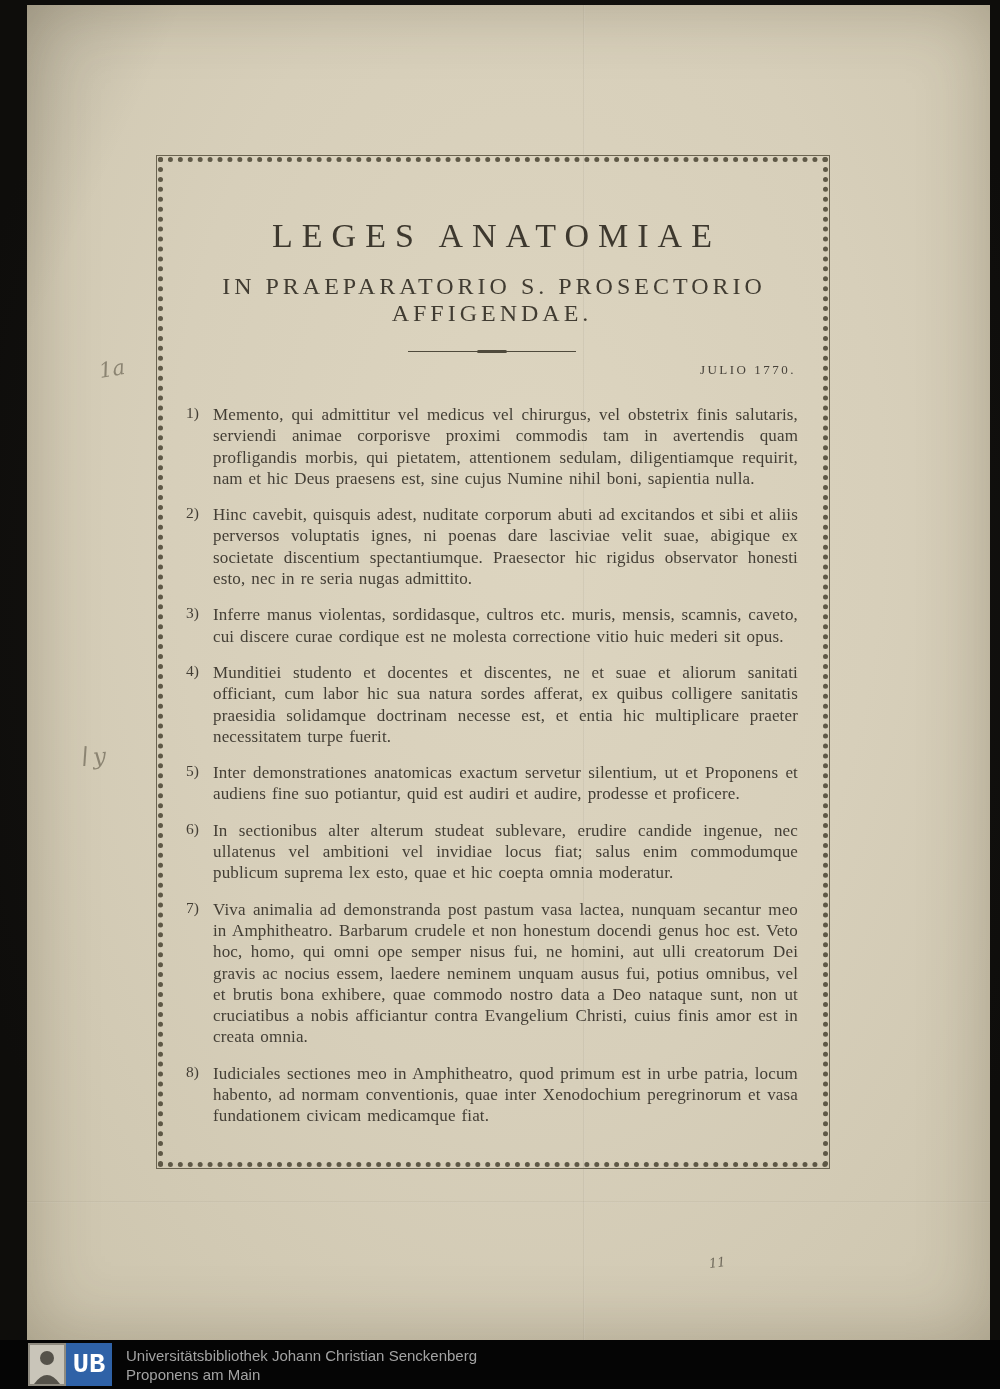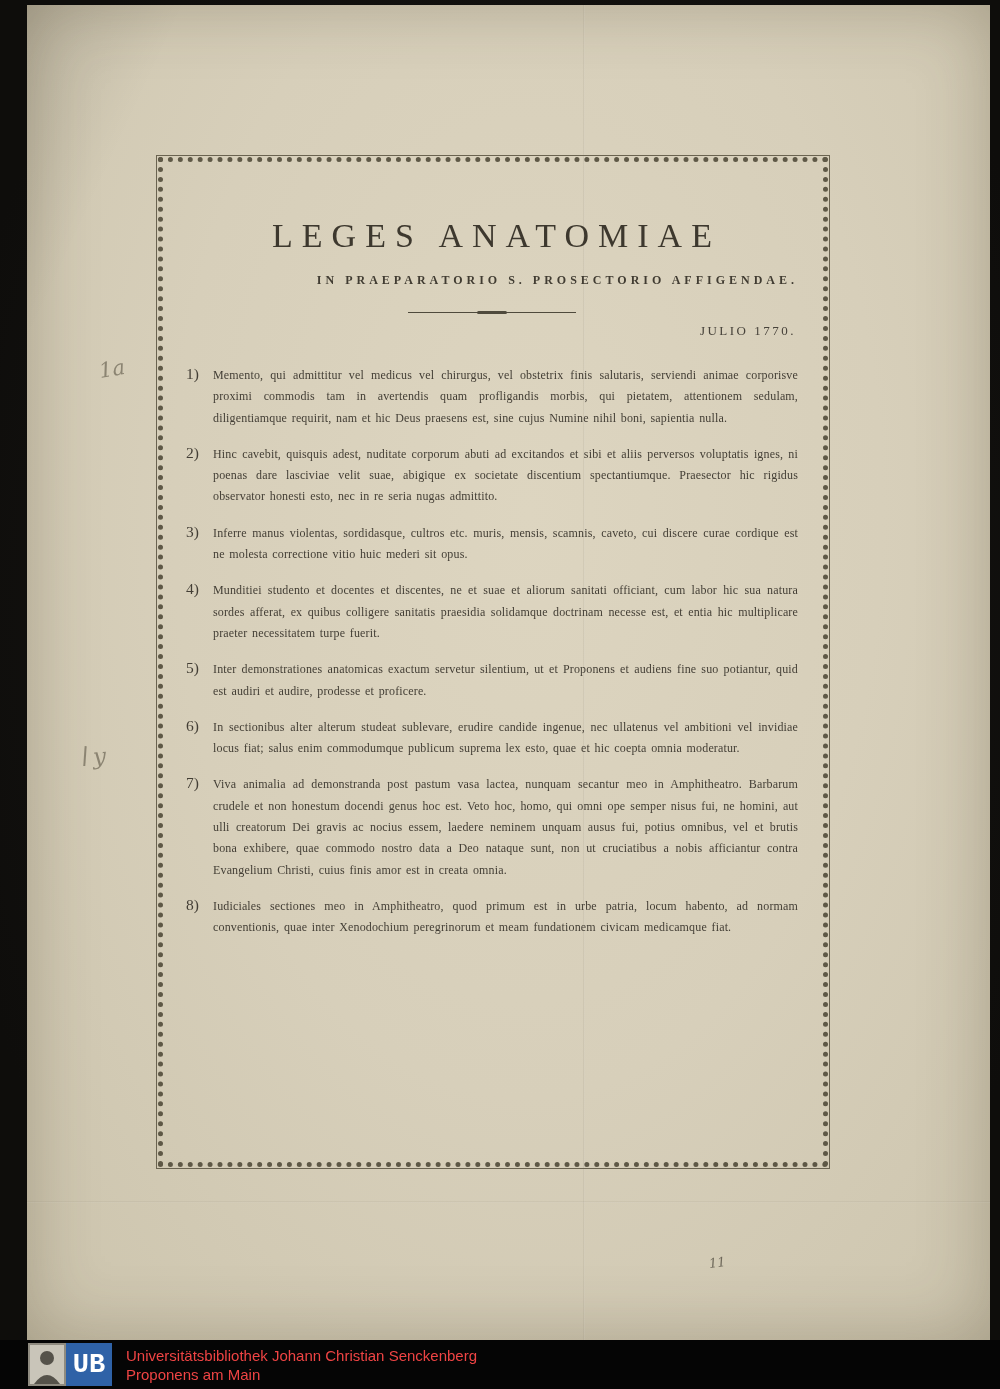--- a/index.html
+++ b/index.html
@@ -30,39 +30,39 @@
   .frame-outer { position: absolute; inset: 0; border: 1px solid #6a6350; }
   .frame-dots  { position: absolute; inset: 2px; border: 5px dotted #5e5846; }
 
   .content { position: absolute; inset: 0; padding: 62px 32px 20px 30px; box-sizing: border-box; }
 
   .title {
     margin: 0; text-align: center; font-weight: normal;
     font-size: 34px; letter-spacing: 9px; text-indent: 9px; color: #3d382e;
   }
   .subtitle {
-    margin: 18px 0 0; text-align: right; font-weight: bold;
-    font-size: 12px; letter-spacing: 4px; text-indent: 4px; color: #413c32;
+    margin: 18px 0 0; text-align: center; font-weight: normal;
+    font-size: 24px; letter-spacing: 4px; text-indent: 4px; color: #413c32;
   }
   .divider { width: 168px; height: 1px; background: #4f4a3c; margin: 24px auto 0; position: relative; }
   .divider::after {
     content: ""; position: absolute; left: 50%; top: -1px; width: 30px; height: 3px;
     background: #4f4a3c; transform: translateX(-50%); border-radius: 2px;
   }
   .date {
     text-align: right; font-size: 13px; letter-spacing: 2.5px;
     color: #47423a; margin: 10px 2px 0 0;
   }
 
   .paras { margin-top: 26px; }
   .para { display: flex; margin: 0 0 15px; }
   .para-num { flex: 0 0 27px; font-size: 15.5px; color: #433e35; }
   .para-text {
     flex: 1; margin: 0; text-align: justify;
-    font-size: 12px; line-height: 21.3px; color: #433e35;
+    font-size: 17px; line-height: 21.3px; color: #433e35;
     word-spacing: 1.5px; letter-spacing: 0.15px;
   }
 
   
   .note { position: absolute; font-family: "DejaVu Serif", serif; font-style: italic; color: #8b8472; }
   .note-1 { left: 72px;  top: 352px;  font-size: 21px; transform: rotate(-9deg); }
   .note-2 { left: 66px;  top: 738px;  font-size: 23px; transform: rotate(-4deg); }
   .note-3 { left: 682px; top: 1250px; font-size: 13px; color: #6f695b; transform: rotate(-7deg); }
   .note-2::before { content: ""; position: absolute; left: -9px; top: 2px; width: 1.5px; height: 20px;
     background: #8b8472; transform: rotate(8deg); }
@@ -73,21 +73,21 @@
     background: #050505; display: flex; align-items: center;
   }
   .portrait { width: 38px; height: 43px; margin-left: 28px; flex: 0 0 auto; }
   .ub-box {
     width: 46px; height: 43px; background: #2f62a7; color: #ffffff;
     display: flex; align-items: center; justify-content: center;
     font-family: Liberation Mono, monospace; font-weight: bold; font-size: 27px;
     flex: 0 0 auto;
   }
   .footer-text {
-    margin-left: 14px; color: #ef4444;
+    margin-left: 14px; color: #a3a3a3;
     font-family: "Liberation Sans", sans-serif; font-size: 15px; line-height: 19px;
   }
 </style>
 </head>
 <body>
 
 <div class="stage">
 
   <div class="paper">
     <div class="crease-v"></div>
@@ -127,21 +127,21 @@
           <div class="para">
             <span class="para-num">6)</span>
             <p class="para-text">In sectionibus alter alterum studeat sublevare, erudire candide ingenue, nec ullatenus vel ambitioni vel invidiae locus fiat; salus enim commodumque publicum suprema lex esto, quae et hic coepta omnia moderatur.</p>
           </div>
           <div class="para">
             <span class="para-num">7)</span>
             <p class="para-text">Viva animalia ad demonstranda post pastum vasa lactea, nunquam secantur meo in Amphitheatro. Barbarum crudele et non honestum docendi genus hoc est. Veto hoc, homo, qui omni ope semper nisus fui, ne homini, aut ulli creatorum Dei gravis ac nocius essem, laedere neminem unquam ausus fui, potius omnibus, vel et brutis bona exhibere, quae commodo nostro data a Deo nataque sunt, non ut cruciatibus a nobis afficiantur contra Evangelium Christi, cuius finis amor est in creata omnia.</p>
           </div>
           <div class="para">
             <span class="para-num">8)</span>
-            <p class="para-text">Iudiciales sectiones meo in Amphitheatro, quod primum est in urbe patria, locum habento, ad normam conventionis, quae inter Xenodochium peregrinorum et meam fundationem civicam medicamque fiat.</p>
+            <p class="para-text">Iudiciales sectiones meo in Amphitheatro, quod primum est in urbe patria, locum habento, ad normam conventionis, quae inter Xenodochium peregrinorum et vasa fundationem civicam medicamque fiat.</p>
           </div>
         </div>
       </div>
     </div>
 
     <div class="note note-1">1a</div>
     <div class="note note-2">y</div>
     <div class="note note-3">11</div>
   </div>
 

